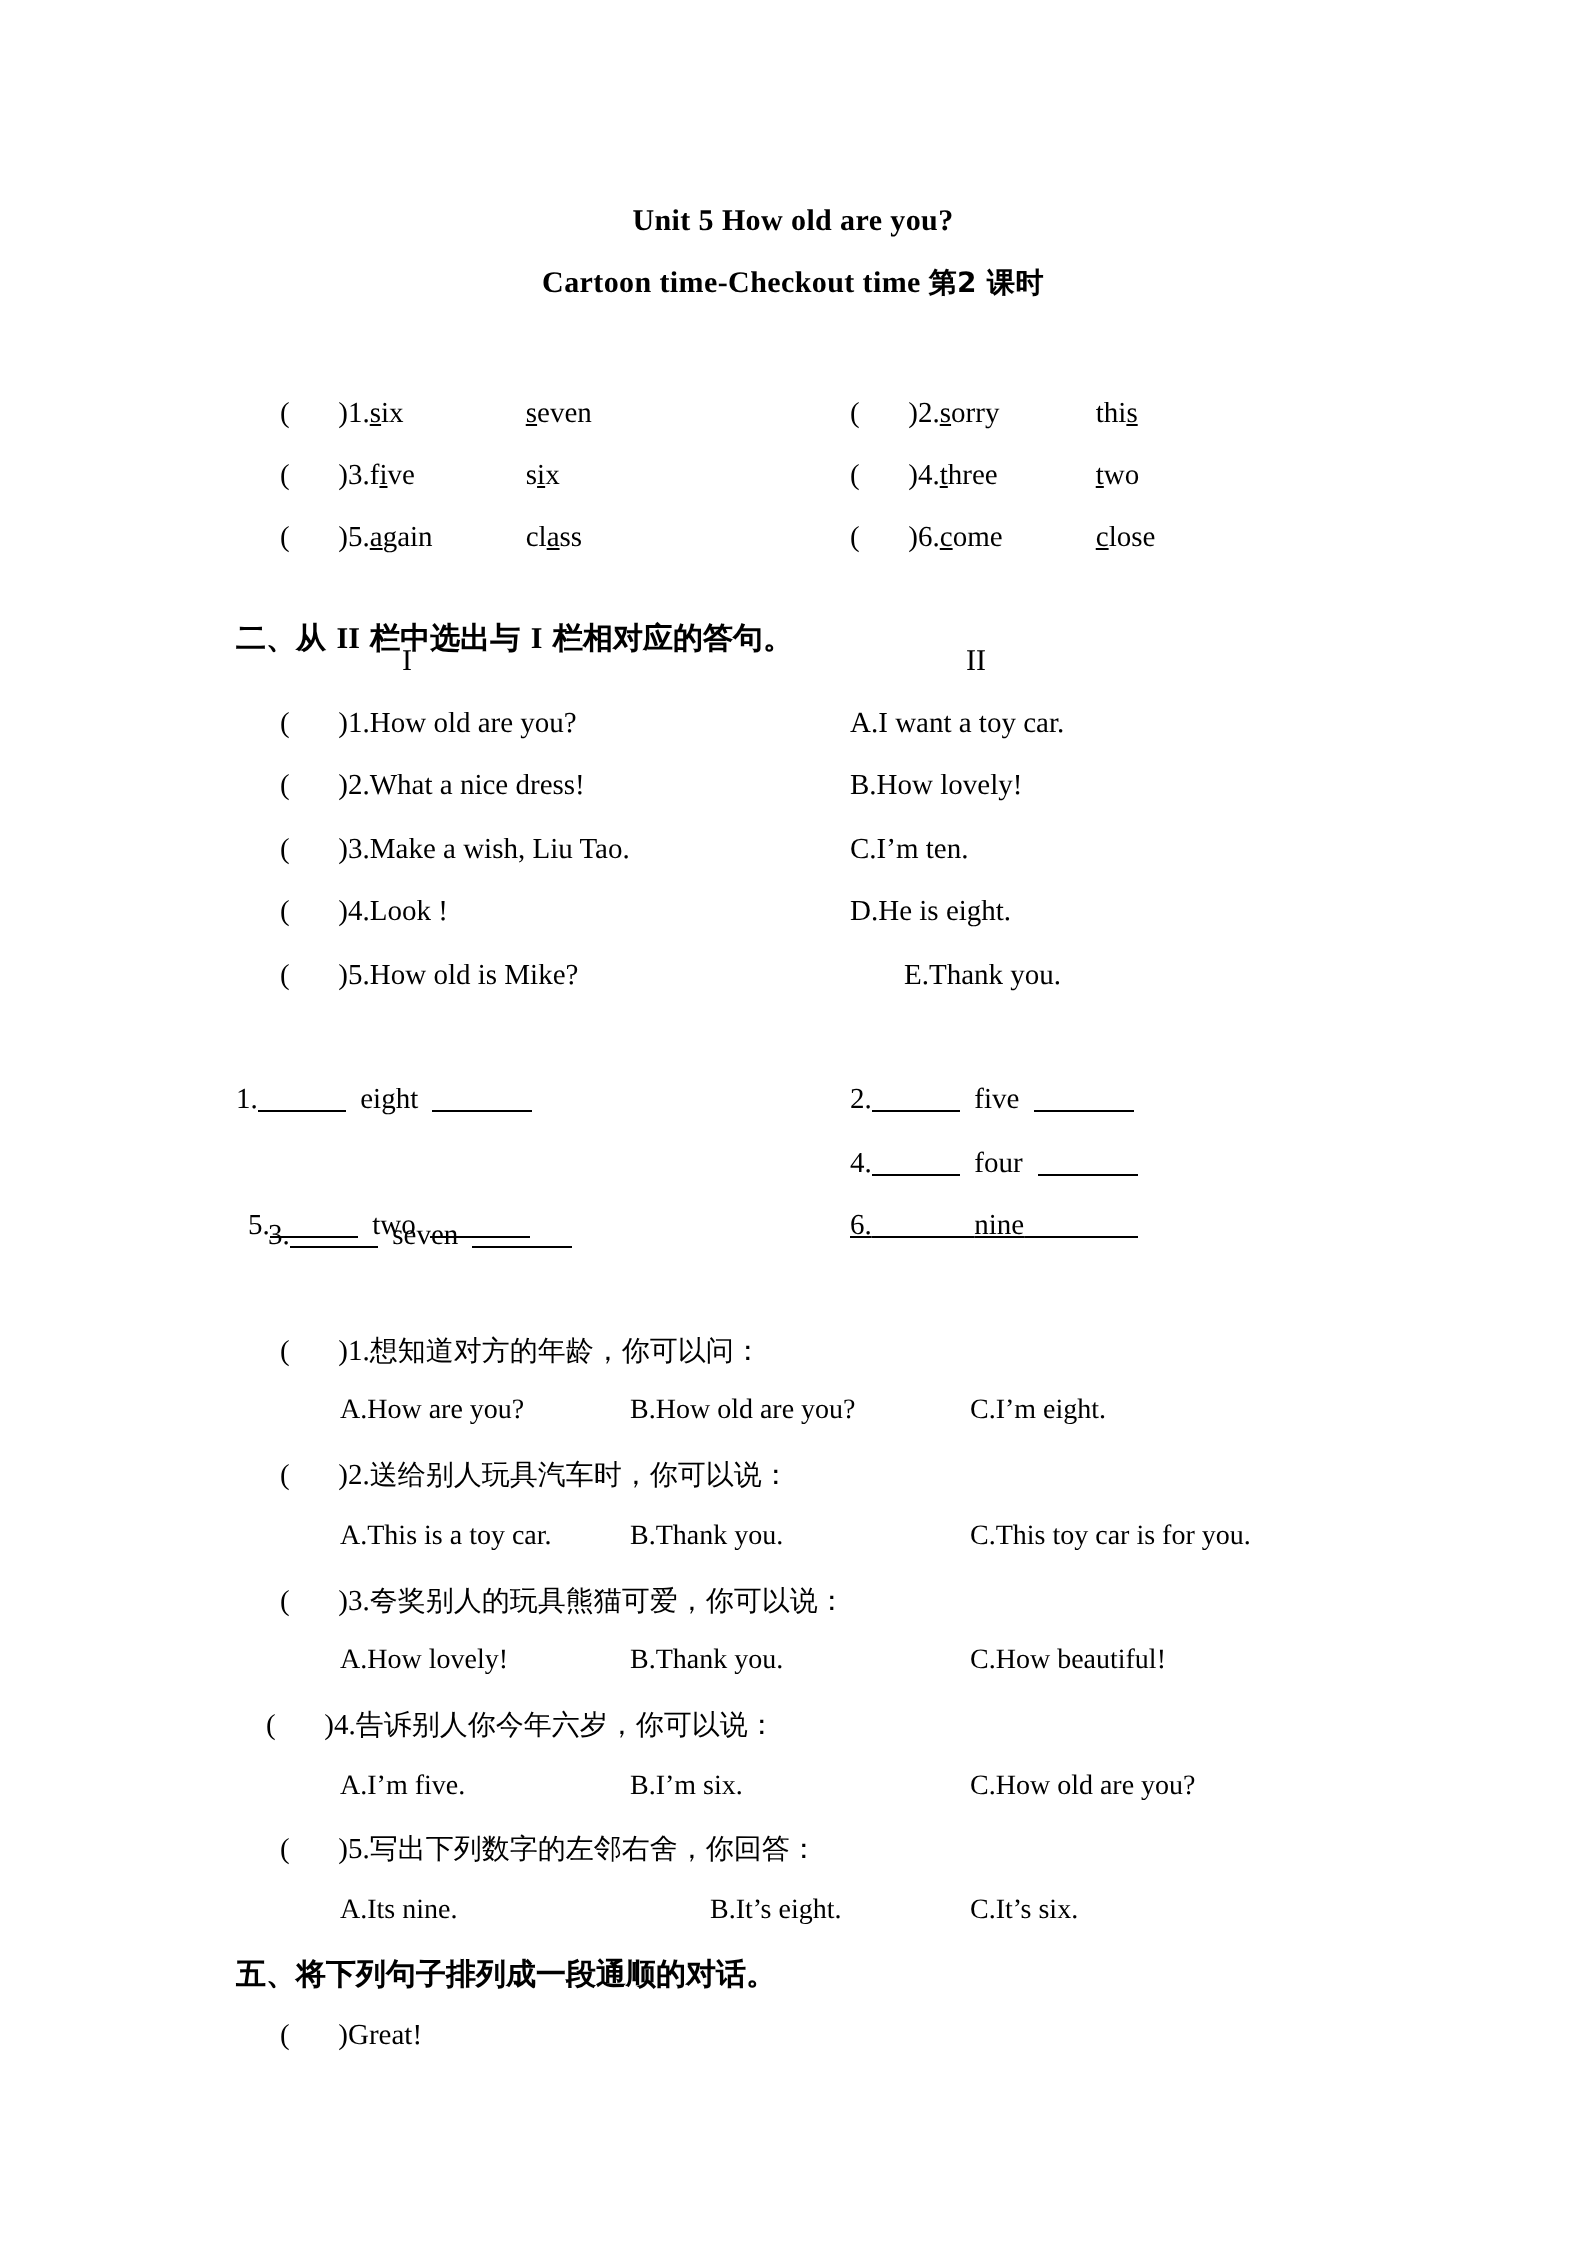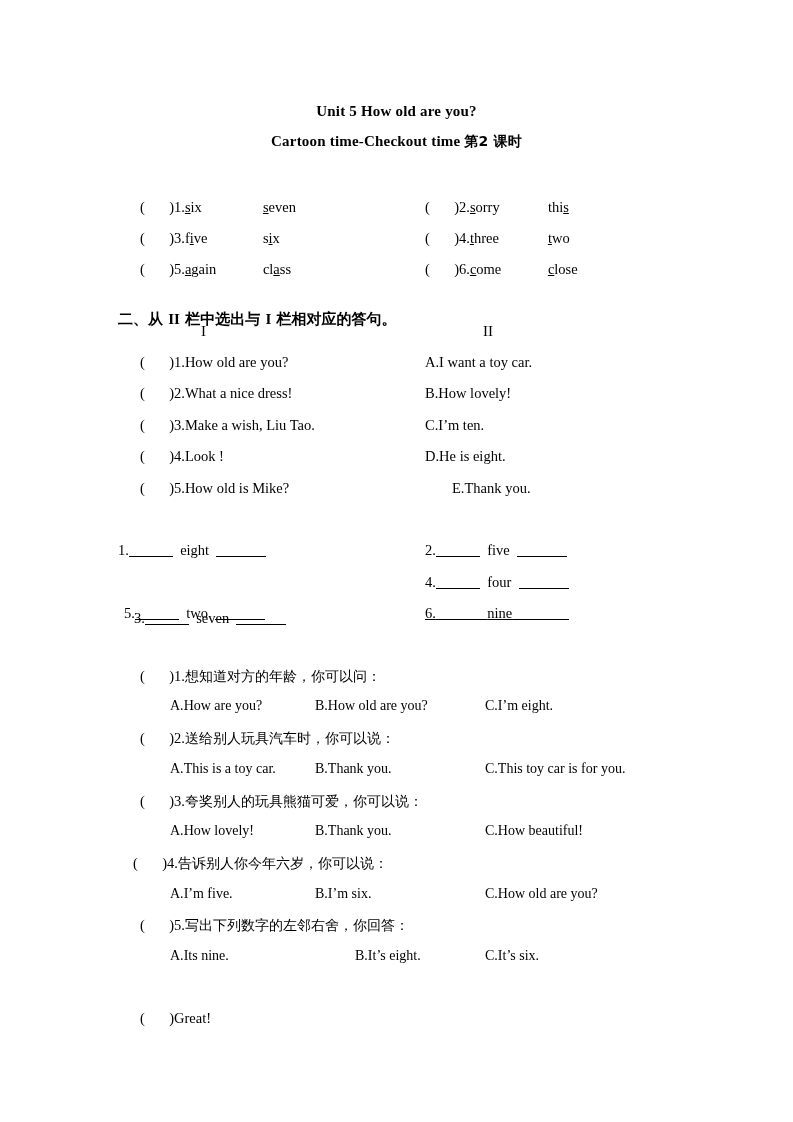--- a/index.html
+++ b/index.html
@@ -215,18 +215,19 @@
   <div class="opt" style="left:315px; top:886px;"><span>B.</span><span>I’m six.</span></div>
   <div class="opt" style="left:485px; top:886px;"><span>C.</span><span>How old are you?</span></div>
 
   <div class="row" style="left:140px; top:917px;">
     <span class="paren"><span class="o">(</span><span class="c">)</span></span><span>5.</span><span class="cn-text">写出下列数字的左邻右舍，你回答：</span>
   </div>
   <div class="opt" style="left:170px; top:948px;"><span>A.</span><span>Its nine.</span></div>
   <div class="opt" style="left:315px; top:948px;margin-left:40px;"><span>B.</span><span>It’s eight.</span></div>
   <div class="opt" style="left:485px; top:948px;"><span>C.</span><span>It’s six.</span></div>
 
+  <div class="sec-head" style="top:978px;">五、将下列句子排列成一段通顺的对话。</div>
 
   <div class="row" style="left:140px; top:1010px;">
     <span class="paren"><span class="o">(</span><span class="c">)</span></span><span>Great!</span>
   </div>
 
 </div>
 
 </body></html>

